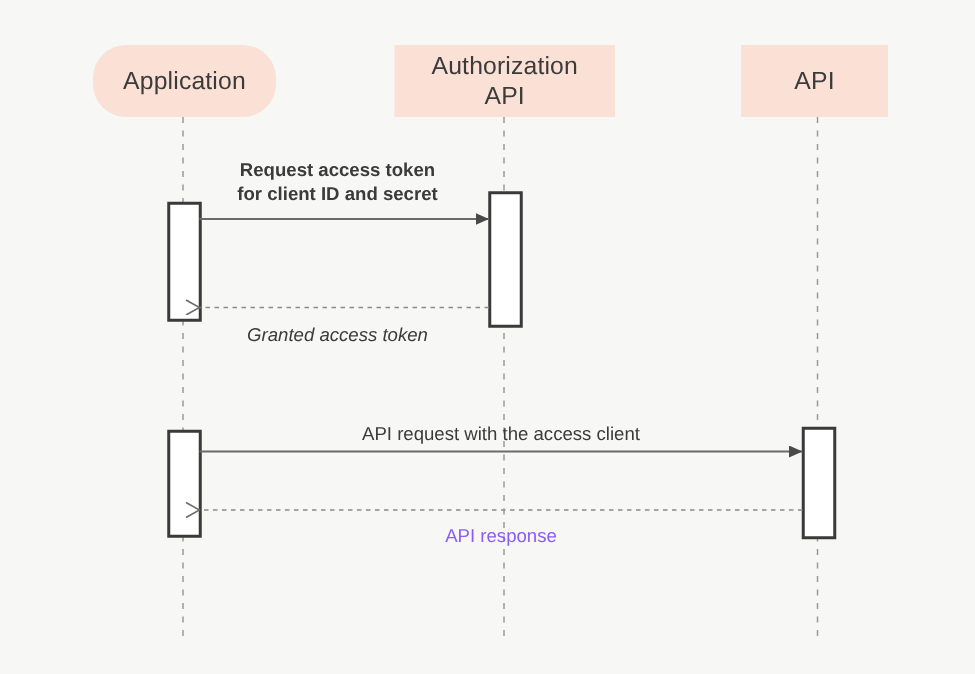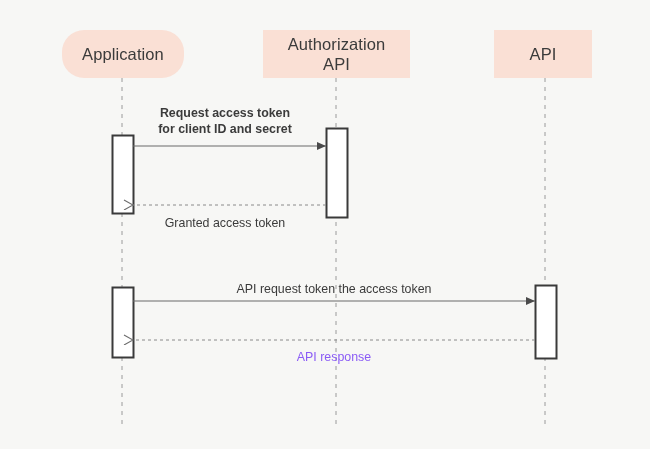--- a/index.html
+++ b/index.html
@@ -95,18 +95,18 @@
         <span class="participant-label">Authorization
 API</span>
       </div>
       <div class="participant-header-box" style="left: 494px; top: 30px; width: 98px; height: 48px; background: rgb(250, 224, 213);">
         <span class="participant-label">API</span>
       </div>
     </div>
   <div id="message-labels">
       <div class="message-label" style="left: 140px; top: 105px; width: 170px; color: rgb(59, 59, 59); font-weight: bold;">Request access token
 for client ID and secret</div>
-      <div class="message-label" style="left: 140px; top: 215px; width: 170px; color: rgb(59, 59, 59);">Granted access token</div>
-      <div class="message-label" style="left: 199px; top: 281px; width: 270px; color: rgb(59, 59, 59);">API request token the access token</div>
+      <div class="message-label" style="left: 140px; top: 215px; width: 170px; color: rgb(59, 59, 59); font-style: italic;">Granted access token</div>
+      <div class="message-label" style="left: 199px; top: 281px; width: 270px; color: rgb(59, 59, 59);">API request with the access client</div>
       <div class="message-label" style="left: 199px; top: 349px; width: 270px; color: #8b5cf6;">API response</div>
     </div>
 
 </div>
 
 </body></html>

